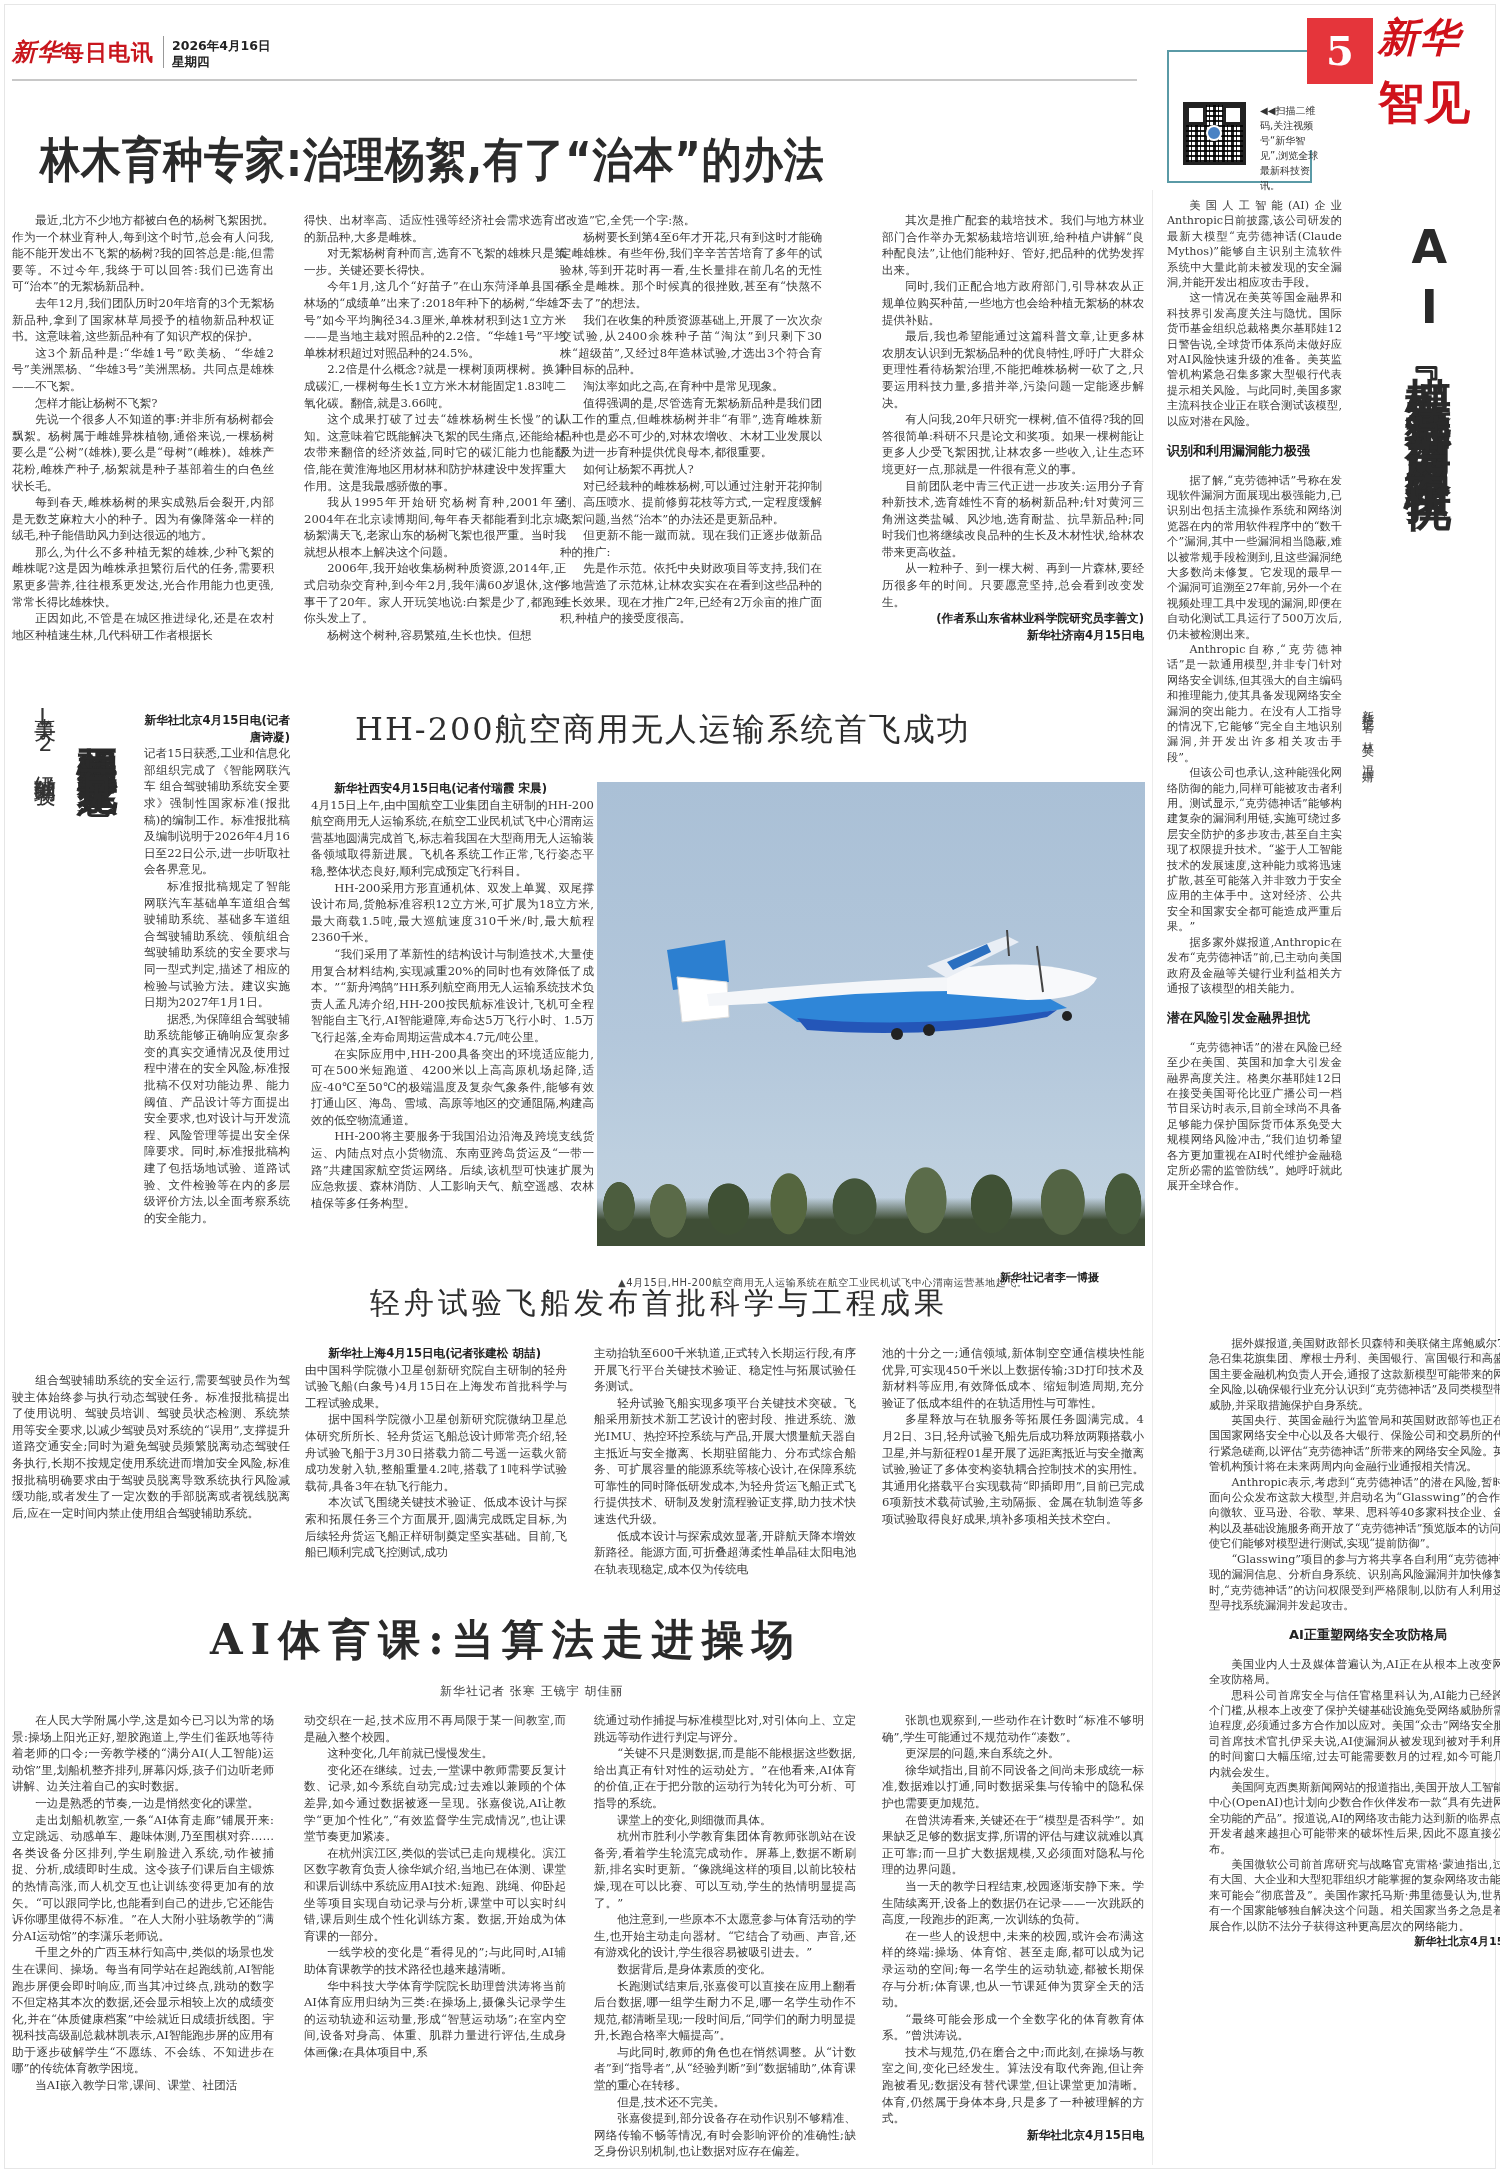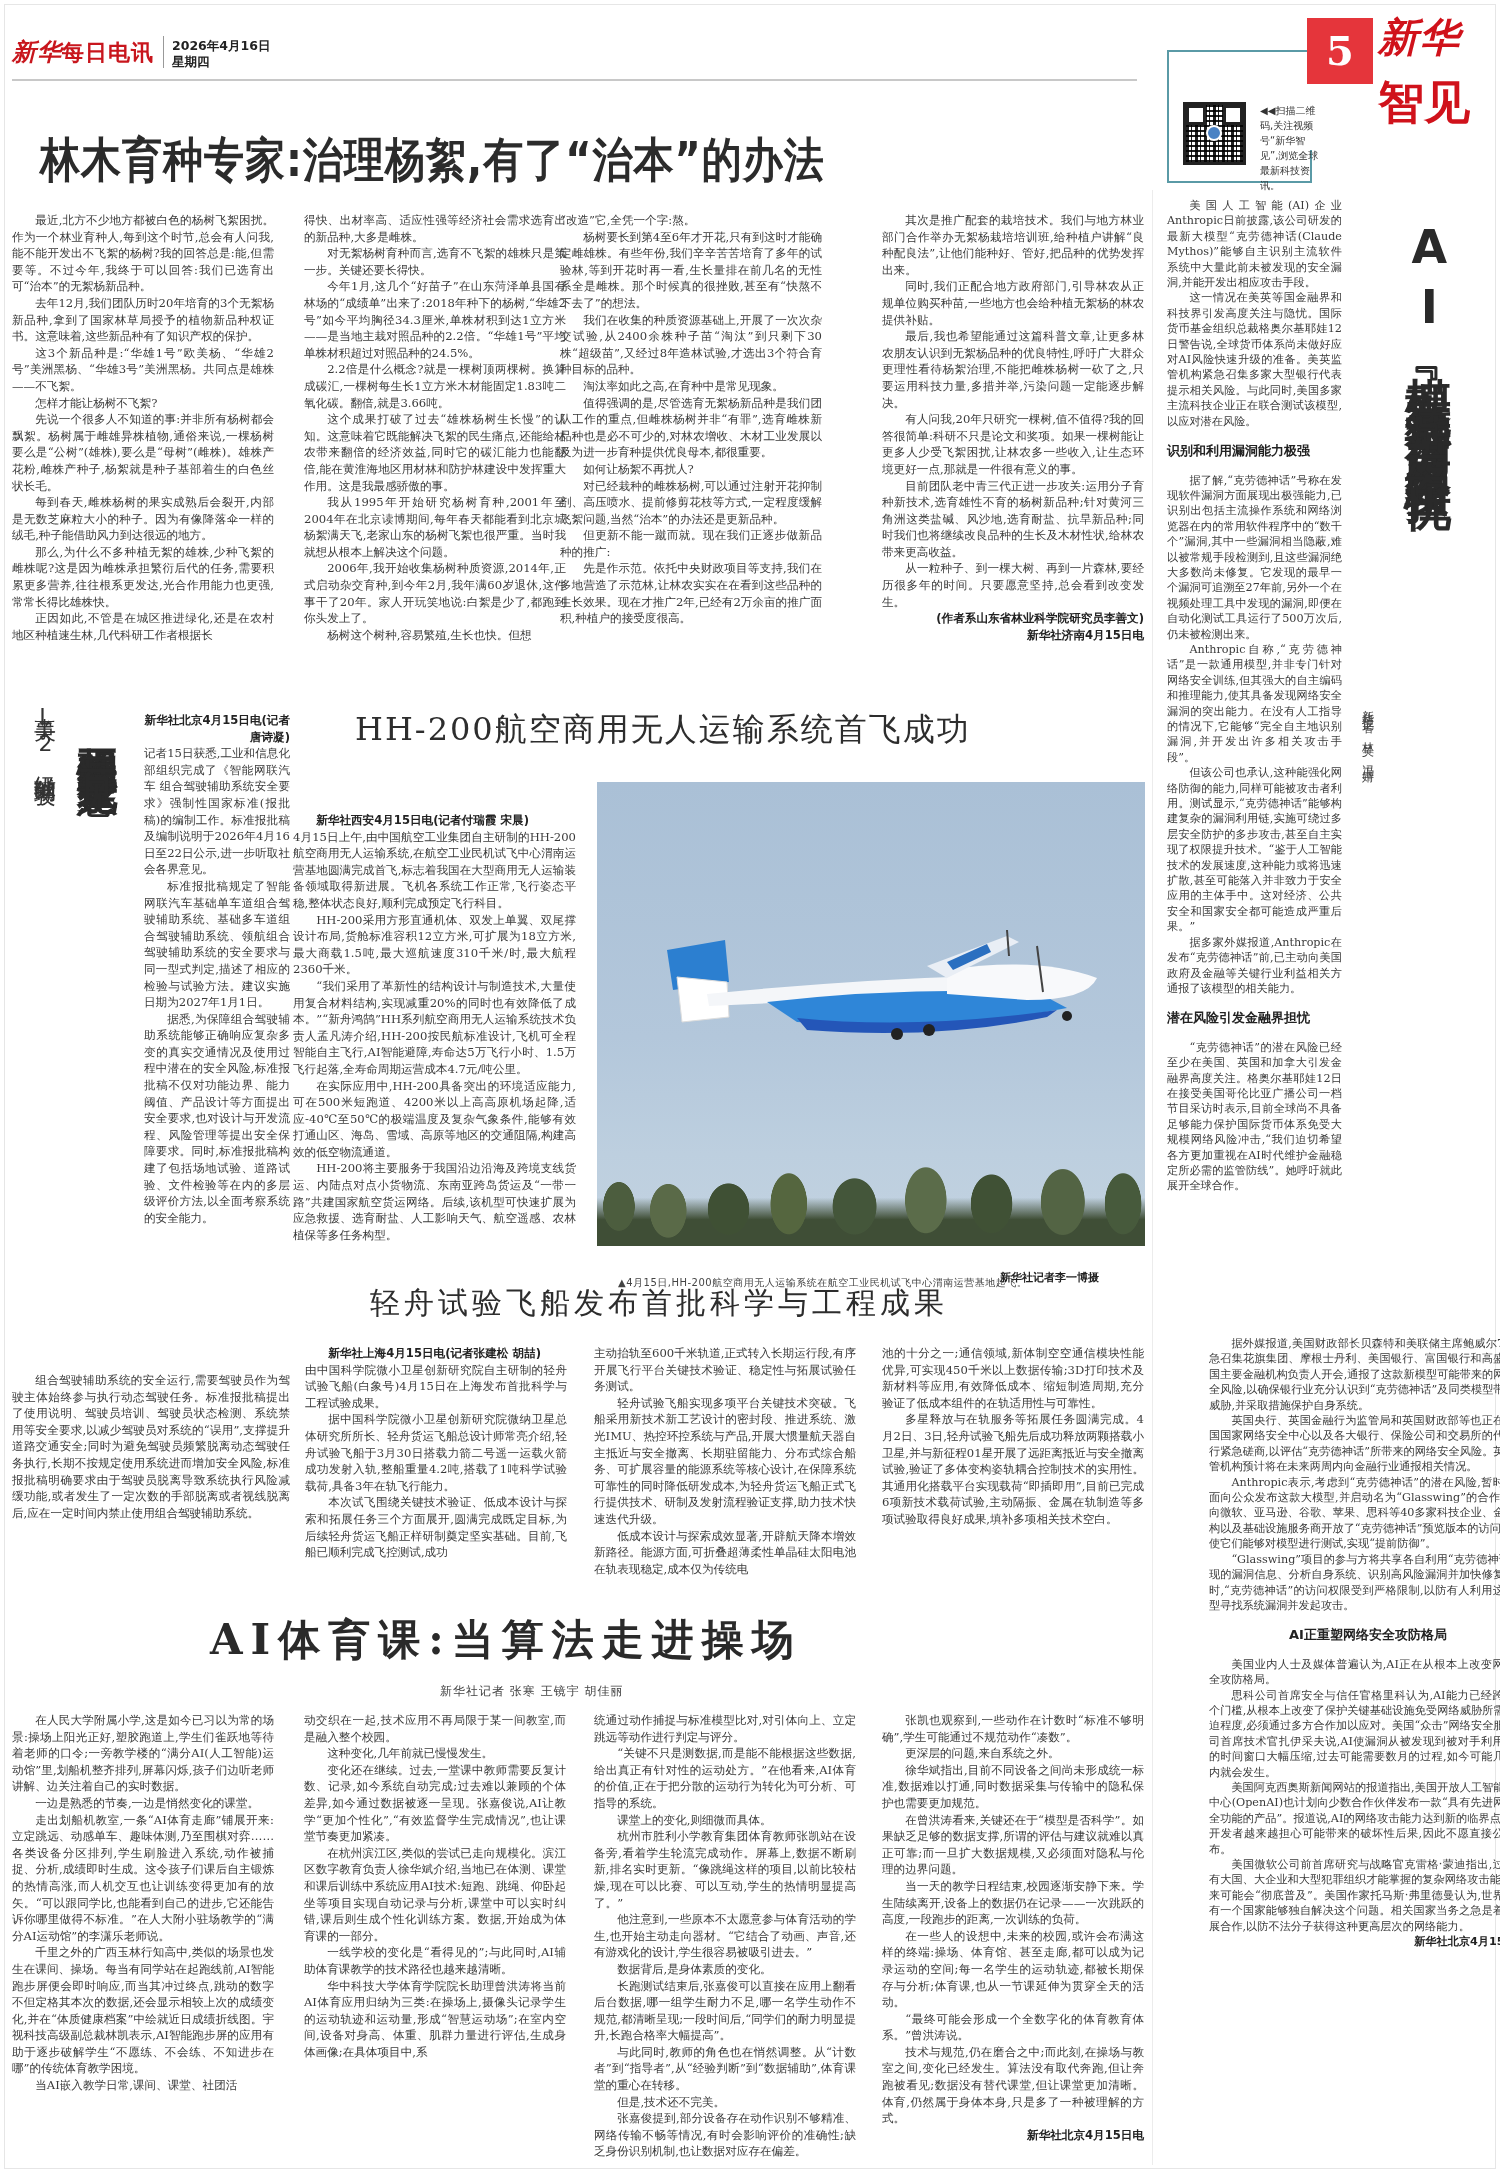--- a/index.html
+++ b/index.html
@@ -149,27 +149,27 @@
   <p class="noind dateline" style="text-align:right;">新华社北京4月15日电(记者唐诗凝)</p>
   <p class="noind">记者15日获悉,工业和信息化部组织完成了《智能网联汽车 组合驾驶辅助系统安全要求》强制性国家标准(报批稿)的编制工作。标准报批稿及编制说明于2026年4月16日至22日公示,进一步听取社会各界意见。</p>
   <p>标准报批稿规定了智能网联汽车基础单车道组合驾驶辅助系统、基础多车道组合驾驶辅助系统、领航组合驾驶辅助系统的安全要求与同一型式判定,描述了相应的检验与试验方法。建议实施日期为2027年1月1日。</p>
   <p>据悉,为保障组合驾驶辅助系统能够正确响应复杂多变的真实交通情况及使用过程中潜在的安全风险,标准报批稿不仅对功能边界、能力阈值、产品设计等方面提出安全要求,也对设计与开发流程、风险管理等提出安全保障要求。同时,标准报批稿构建了包括场地试验、道路试验、文件检验等在内的多层级评价方法,以全面考察系统的安全能力。</p>
 </div>
 <div class="col" style="left:12px; top:1372px; width:278px;">
   <p>组合驾驶辅助系统的安全运行,需要驾驶员作为驾驶主体始终参与执行动态驾驶任务。标准报批稿提出了使用说明、驾驶员培训、驾驶员状态检测、系统禁用等安全要求,以减少驾驶员对系统的“误用”,支撑提升道路交通安全;同时为避免驾驶员频繁脱离动态驾驶任务执行,长期不按规定使用系统进而增加安全风险,标准报批稿明确要求由于驾驶员脱离导致系统执行风险减缓功能,或者发生了一定次数的手部脱离或者视线脱离后,应在一定时间内禁止使用组合驾驶辅助系统。</p>
 </div>
 
 <div class="abs h-serif h-hh">HH-200航空商用无人运输系统首飞成功</div>
-<div class="col" style="left:293px; top:780px; width:283px;margin-top:32px;">
+<div class="col" style="left:311px; top:780px; width:283px;">
   <p class="dateline">新华社西安4月15日电(记者付瑞霞 宋晨)</p>
   <p class="noind">4月15日上午,由中国航空工业集团自主研制的HH-200航空商用无人运输系统,在航空工业民机试飞中心渭南运营基地圆满完成首飞,标志着我国在大型商用无人运输装备领域取得新进展。飞机各系统工作正常,飞行姿态平稳,整体状态良好,顺利完成预定飞行科目。</p>
   <p>HH-200采用方形直通机体、双发上单翼、双尾撑设计布局,货舱标准容积12立方米,可扩展为18立方米,最大商载1.5吨,最大巡航速度310千米/时,最大航程2360千米。</p>
   <p>“我们采用了革新性的结构设计与制造技术,大量使用复合材料结构,实现减重20%的同时也有效降低了成本。”“新舟鸿鹄”HH系列航空商用无人运输系统技术负责人孟凡涛介绍,HH-200按民航标准设计,飞机可全程智能自主飞行,AI智能避障,寿命达5万飞行小时、1.5万飞行起落,全寿命周期运营成本4.7元/吨公里。</p>
   <p>在实际应用中,HH-200具备突出的环境适应能力,可在500米短跑道、4200米以上高高原机场起降,适应-40℃至50℃的极端温度及复杂气象条件,能够有效打通山区、海岛、雪域、高原等地区的交通阻隔,构建高效的低空物流通道。</p>
-  <p>HH-200将主要服务于我国沿边沿海及跨境支线货运、内陆点对点小货物流、东南亚跨岛货运及“一带一路”共建国家航空货运网络。后续,该机型可快速扩展为应急救援、选育耐盐、人工影响天气、航空遥感、农林植保等多任务构型。</p>
+  <p>HH-200将主要服务于我国沿边沿海及跨境支线货运、内陆点对点小货物流、东南亚跨岛货运及“一带一路”共建国家航空货运网络。后续,该机型可快速扩展为应急救援、森林消防、人工影响天气、航空遥感、农林植保等多任务构型。</p>
 </div>
 
 <div class="abs photo">
   <svg class="plane" viewBox="0 0 460 130">
 
     <polygon points="20,28 78,18 82,60 26,68" fill="#2c7fd0"></polygon>
     <polygon points="30,55 80,60 82,95 35,100" fill="#ffffff" stroke="#ddd"></polygon>
 
     <path d="M60,72 Q200,58 330,54 L340,68 Q200,78 62,84 Z" fill="#f4f6f9"></path>
 

